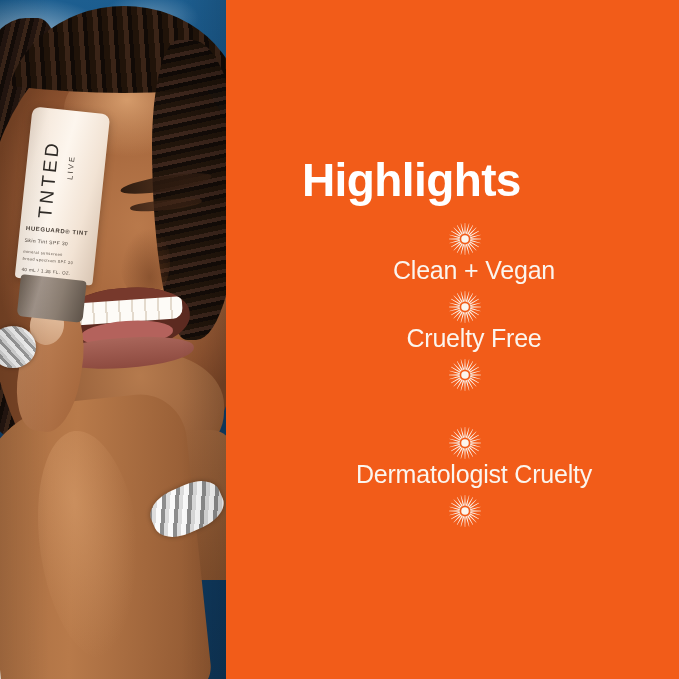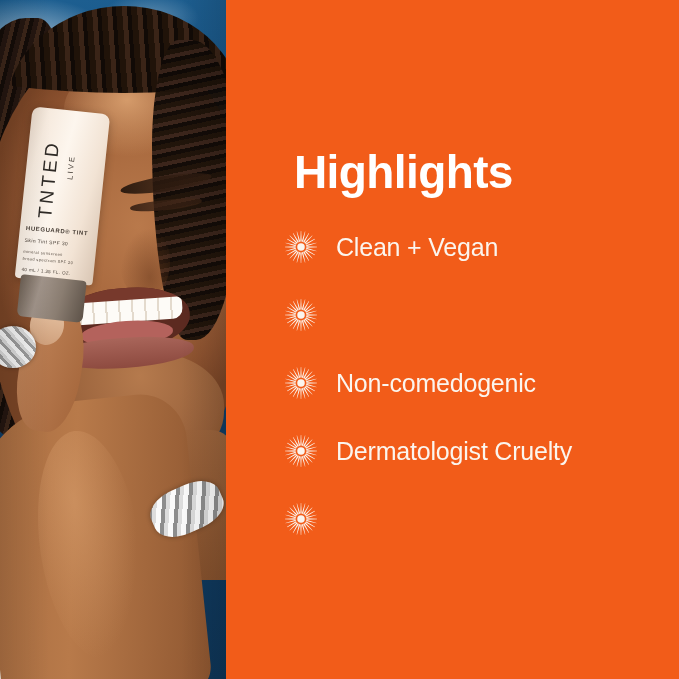--- a/index.html
+++ b/index.html
@@ -325,21 +325,21 @@
     position: absolute;
     left: 226px; top: 0;
     width: 453px;
     height: 679px;
     background: #F25C19;
   }
   .title {
     position: absolute;
     left: 60px;
     top: 140px;
-    margin: 8px;
+    margin: 16px;
     font-family: "Liberation Sans", sans-serif;
     font-size: 46px;
     font-weight: 700;
     letter-spacing: -0.6px;
     color: #FFFFFF;
     line-height: 1.05;
   }
   .list {
     position: absolute;
     left: 58px;
@@ -347,20 +347,21 @@
     width: 380px;
     list-style: none;
     margin: 0;
     padding: 0;
   }
   .item {
     display: flex;
     align-items: center;
     height: 50px;
     margin-bottom: 18px;
+    flex-direction: column;
   }
   .item:last-child { margin-bottom: 0; }
   .burst {
     width: 34px;
     height: 34px;
     flex: 0 0 34px;
     margin-right: 18px;
     display: block;
   }
   .item-label {
@@ -474,20 +475,21 @@
             <path d="M37.27,59.90 L16.38,82.85 L17.15,83.62 L40.10,62.73 Z" fill="#FBF5EE"></path>
             <path d="M35.14,56.27 L9.02,73.02 L9.57,73.98 L37.14,59.73 Z" fill="#FBF5EE"></path>
             <path d="M34.03,52.21 L4.46,61.63 L4.74,62.70 L35.06,56.07 Z" fill="#FBF5EE"></path>
             <path d="M34.00,48.00 L3.00,49.45 L3.00,50.55 L34.00,52.00 Z" fill="#FBF5EE"></path>
             <path d="M35.06,43.93 L4.74,37.30 L4.46,38.37 L34.03,47.79 Z" fill="#FBF5EE"></path>
             <path d="M37.14,40.27 L9.57,26.02 L9.02,26.98 L35.14,43.73 Z" fill="#FBF5EE"></path>
             <path d="M40.10,37.27 L17.15,16.38 L16.38,17.15 L37.27,40.10 Z" fill="#FBF5EE"></path>
             <path d="M43.73,35.14 L26.98,9.02 L26.02,9.57 L40.27,37.14 Z" fill="#FBF5EE"></path>
             <path d="M47.79,34.03 L38.37,4.46 L37.30,4.74 L43.93,35.06 Z" fill="#FBF5EE"></path>
           </svg>
+          <span class="item-label">Cruelty Free</span>
         </li>
         <li class="item">
           <svg class="burst" viewBox="0 0 100 100">
             <circle cx="50" cy="50" r="11" fill="#FBF5EE"></circle>
             <path d="M52.00,34.00 L50.55,3.00 L49.45,3.00 L48.00,34.00 Z" fill="#FBF5EE"></path>
             <path d="M56.07,35.06 L62.70,4.74 L61.63,4.46 L52.21,34.03 Z" fill="#FBF5EE"></path>
             <path d="M59.73,37.14 L73.98,9.57 L73.02,9.02 L56.27,35.14 Z" fill="#FBF5EE"></path>
             <path d="M62.73,40.10 L83.62,17.15 L82.85,16.38 L59.90,37.27 Z" fill="#FBF5EE"></path>
             <path d="M64.86,43.73 L90.98,26.98 L90.43,26.02 L62.86,40.27 Z" fill="#FBF5EE"></path>
             <path d="M65.97,47.79 L95.54,38.37 L95.26,37.30 L64.94,43.93 Z" fill="#FBF5EE"></path>
@@ -503,21 +505,20 @@
             <path d="M37.27,59.90 L16.38,82.85 L17.15,83.62 L40.10,62.73 Z" fill="#FBF5EE"></path>
             <path d="M35.14,56.27 L9.02,73.02 L9.57,73.98 L37.14,59.73 Z" fill="#FBF5EE"></path>
             <path d="M34.03,52.21 L4.46,61.63 L4.74,62.70 L35.06,56.07 Z" fill="#FBF5EE"></path>
             <path d="M34.00,48.00 L3.00,49.45 L3.00,50.55 L34.00,52.00 Z" fill="#FBF5EE"></path>
             <path d="M35.06,43.93 L4.74,37.30 L4.46,38.37 L34.03,47.79 Z" fill="#FBF5EE"></path>
             <path d="M37.14,40.27 L9.57,26.02 L9.02,26.98 L35.14,43.73 Z" fill="#FBF5EE"></path>
             <path d="M40.10,37.27 L17.15,16.38 L16.38,17.15 L37.27,40.10 Z" fill="#FBF5EE"></path>
             <path d="M43.73,35.14 L26.98,9.02 L26.02,9.57 L40.27,37.14 Z" fill="#FBF5EE"></path>
             <path d="M47.79,34.03 L38.37,4.46 L37.30,4.74 L43.93,35.06 Z" fill="#FBF5EE"></path>
           </svg>
-          <span class="item-label">Non-comedogenic</span>
         </li>
         <li class="item">
           <svg class="burst" viewBox="0 0 100 100">
             <circle cx="50" cy="50" r="11" fill="#FBF5EE"></circle>
             <path d="M52.00,34.00 L50.55,3.00 L49.45,3.00 L48.00,34.00 Z" fill="#FBF5EE"></path>
             <path d="M56.07,35.06 L62.70,4.74 L61.63,4.46 L52.21,34.03 Z" fill="#FBF5EE"></path>
             <path d="M59.73,37.14 L73.98,9.57 L73.02,9.02 L56.27,35.14 Z" fill="#FBF5EE"></path>
             <path d="M62.73,40.10 L83.62,17.15 L82.85,16.38 L59.90,37.27 Z" fill="#FBF5EE"></path>
             <path d="M64.86,43.73 L90.98,26.98 L90.43,26.02 L62.86,40.27 Z" fill="#FBF5EE"></path>
             <path d="M65.97,47.79 L95.54,38.37 L95.26,37.30 L64.94,43.93 Z" fill="#FBF5EE"></path>

